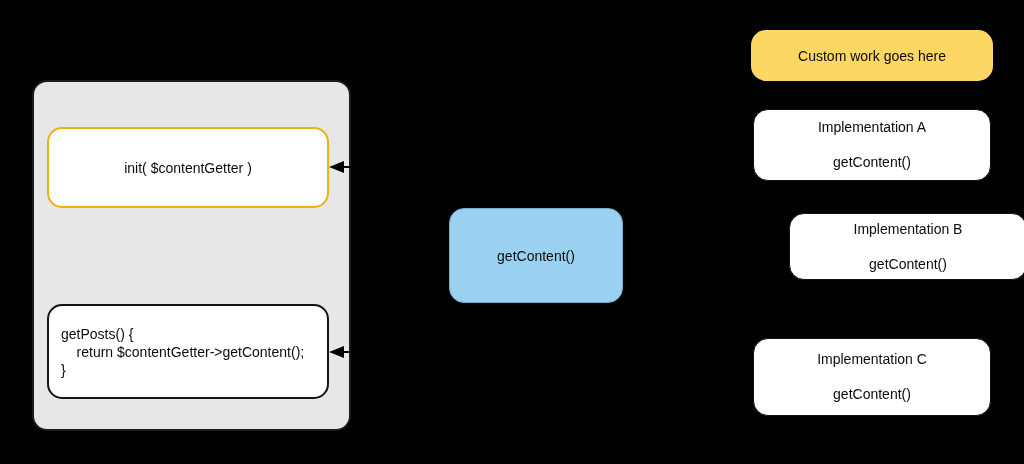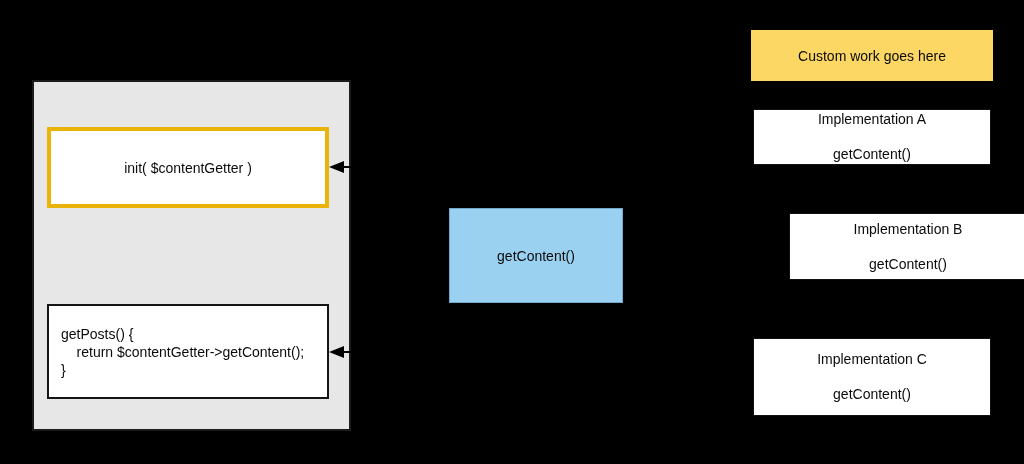--- a/index.html
+++ b/index.html
@@ -10,32 +10,32 @@
   .stage {
     position: relative;
     width: 1024px;
     height: 464px;
     background: #000;
     overflow: hidden;
     font-family: "Liberation Sans", sans-serif;
     font-size: 14px;
     color: #0b0b0b;
   }
-  .abs { position: absolute; box-sizing: border-box; }
+  .abs { position: absolute; box-sizing: border-box; border-radius: 15px; }
 
   .client-container {
     left: 32px; top: 80px;
     width: 319px; height: 351px;
     background: #e7e7e7;
     border: 2px solid #1c1c1c;
   }
 
   .white-box {
     background: #ffffff;
-    border: 4px solid #eab308;
+    border: 2px solid #eab308;
     display: flex;
     align-items: center;
     justify-content: center;
     text-align: left;
   }
   .init-box   { left: 47px; top: 127px; width: 282px; height: 81px; }
   .getposts-box {
     left: 47px; top: 304px; width: 282px; height: 95px;
     background: #ffffff;
     border: 2px solid #141414;
@@ -97,21 +97,21 @@
     background: #ffffff;
     border: 1px solid #111111;
     display: flex;
     flex-direction: column;
     align-items: center;
     justify-content: center;
     text-align: center;
     gap: 18px;
     line-height: 17px;
   }
-  .impl-a { top: 109px; height: 56px; }
+  .impl-a { top: 109px; height: 72px; }
   .impl-b { top: 213px; height: 67px; margin-left: 36px; }
   .impl-c { top: 322px; height: 78px; margin-top: 16px; }
 </style>
 </head>
 <body>
 
 <div class="stage">
 
   <div class="abs client-container"></div>
 

